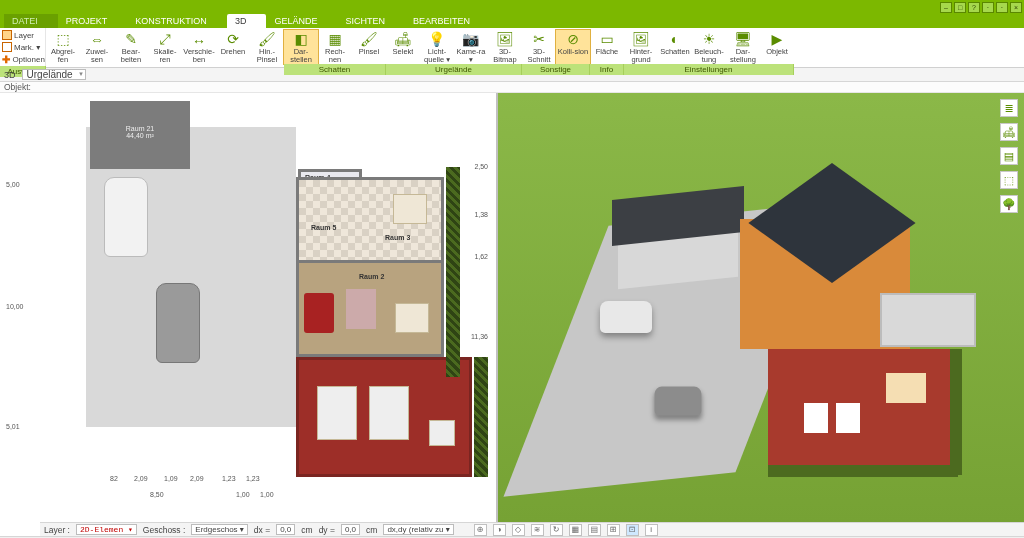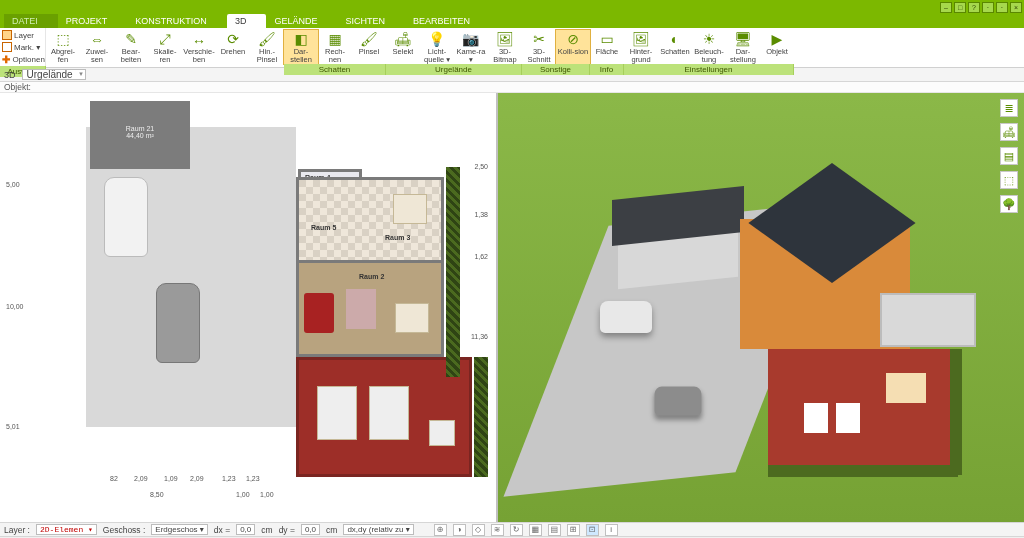--- a/index.html
+++ b/index.html
@@ -60,21 +60,21 @@
   .rstairs { position:absolute; left:244px; top:80px; width:46px; height:42px; background:repeating-linear-gradient(90deg,#dcdcdc 0 4px,#c4c4c4 4px 5px);}
   .r2 { left:210px; top:166px; width:148px; height:94px; background:#b8a37f; border-top:none;}
   .rterr { left:210px; top:260px; width:176px; height:120px; background:#9d2e28; border-color:#7a2521;}
   .carp { position:absolute; width:44px; height:80px; background:#f2f2f2; border-radius:10px 10px 6px 6px; border:1px solid #bbb;}
   .carp.c1 { left:18px; top:80px;}
   .carp.c2 { left:70px; top:186px; background:#9a9a9a; border-color:#777;}
   .sofa { position:absolute; left:218px; top:196px; width:30px; height:40px; background:#a82222; border-radius:3px;}
   .rug { position:absolute; left:260px; top:192px; width:30px; height:40px; background:#caa;}
   .table { position:absolute; background:#efe7d6; border:1px solid #c5b896;}
   .foliage { position:absolute; width:14px; background:repeating-linear-gradient(45deg,#2f4414 0 3px,#4b6a1f 3px 6px);}
-  .bottombar { height:14px; background:#f4f4f4; border-top:1px solid #d6d6d6; display:flex; align-items:center; font-size:8.5px; color:#444; padding:0 4px; gap:6px;}
+  .bottombar { height:14px; background:#f4f4f4; border-top:1px solid #d6d6d6; display:flex; align-items:center; font-size:8.5px; color:#444; padding:0 4px; gap:6px;margin-left:40px;}
   .bottombar .bi { height:11px; border:1px solid #bcbcbc; background:#fff; padding:0 3px; line-height:10px; font-size:8px;}
   .bottombar .red { color:#c00000;font-family:Liberation Mono, monospace;}
   .bottombar .icn { width:13px; height:12px; border:1px solid #c0c0c0; background:#fff; display:flex; align-items:center; justify-content:center; font-size:8px; color:#666;}
   .statusbar { height:12px; background:#f0f0f0; border-top:1px solid #d6d6d6; display:flex; align-items:center; justify-content:space-between; font-size:8.5px; color:#555; padding:0 4px;}
   .statusbar .r { display:flex; gap:10px;}
 </style>
 </head>
 <body>
 
 <div class="titlebar">

